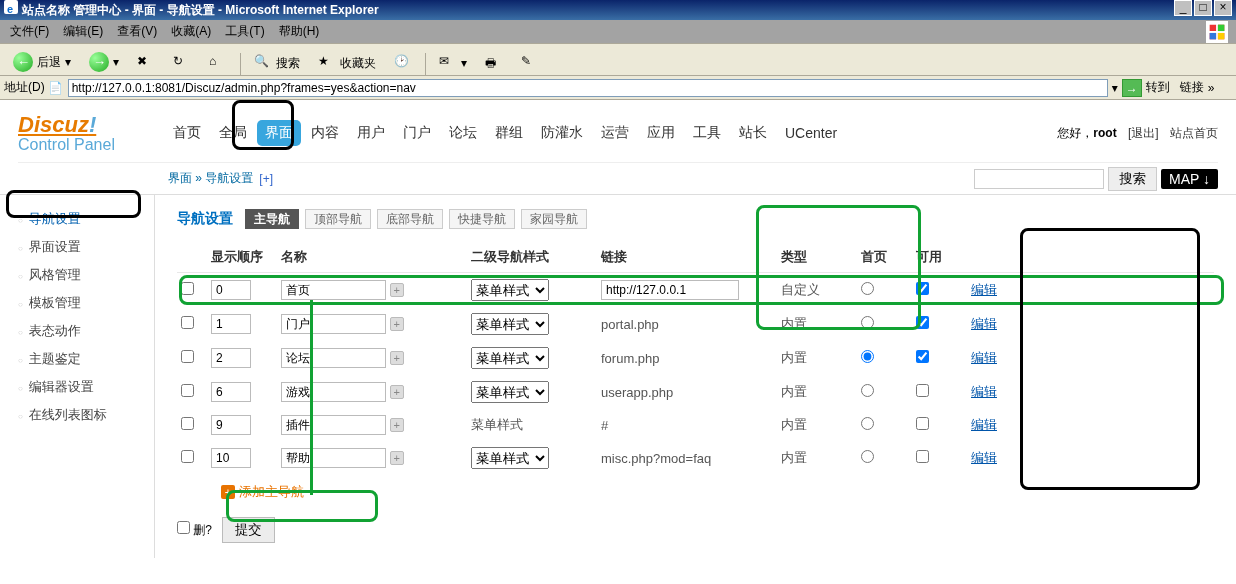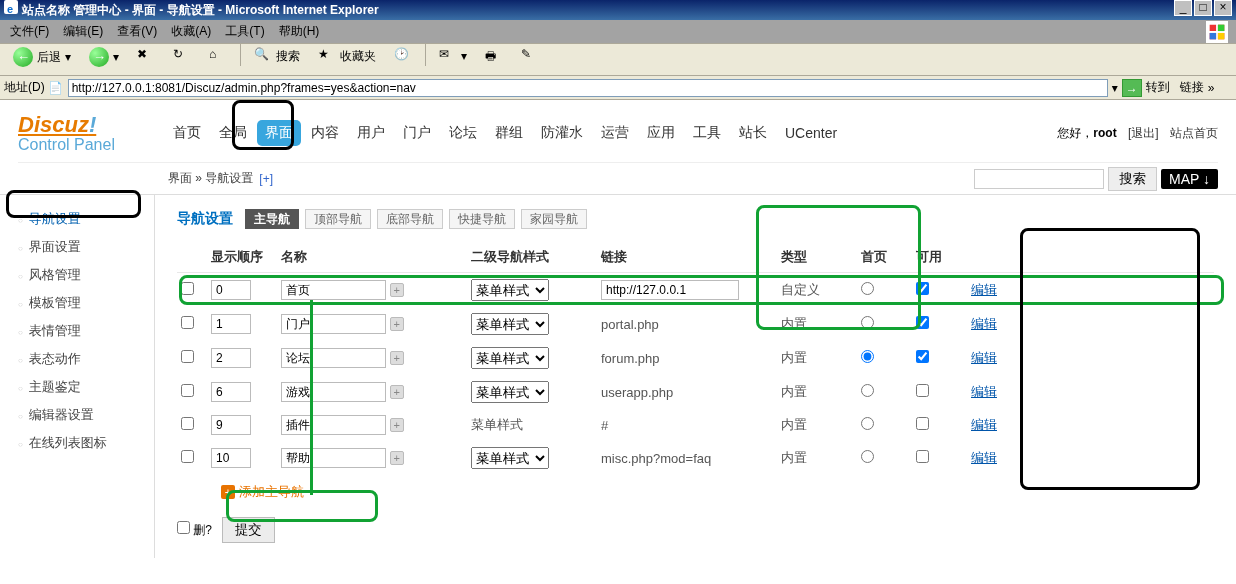--- a/index.html
+++ b/index.html
@@ -7,42 +7,42 @@
 .titlebar { background: linear-gradient(#0a246a, #3a6ea5); color: #fff; height: 20px; line-height: 20px; padding: 0 4px; display: flex; }
 .titlebar .ie-icon { width: 14px; height: 14px; background: #fff; border-radius: 2px; margin-right: 4px; display:inline-block; position:relative;}
 .titlebar .ie-icon::after{content:"e"; color:#0a6cce; font-weight:bold; font-size:11px; position:absolute; left:3px; top:-1px;}
 .titlebar-text { font-weight: bold; flex:1; }
 .titlebar-btns { display:flex; gap:2px;}
 .titlebar-btns div { width:18px; height:16px; background:#c0c0c0; border:1px solid #fff; text-align:center; line-height:12px; color:#000;}
 .menubar { background: #a3a3a3; height: 24px; display: flex; align-items: center; padding: 0 4px; gap: 2px; border-bottom:1px solid #aca899;}
 .menubar .menu-item { padding: 2px 6px; cursor: default; }
 .menubar .ie-logo { margin-left:auto; width:30px; height:22px; display:flex; align-items:center; justify-content:center;}
 .menubar .ie-logo svg{width:22px;height:22px;}
-.toolbar { background: #ece9d8; height: 32px; display: flex; align-items: flex-start; padding: 0 6px; gap: 4px; border-bottom:1px solid #aca899;}
+.toolbar { background: #ece9d8; height: 32px; display: flex; align-items: flex-end; padding: 0 6px; gap: 4px; border-bottom:1px solid #aca899;}
 .tb-btn { display:flex; align-items:center; gap:4px; padding:2px 6px; border:1px solid transparent; border-radius:3px;}
 .tb-sep{width:1px; height:22px; background:#aca899; margin:0 2px;}
 .tb-icon-green{ width:20px;height:20px;border-radius:50%;background:radial-gradient(circle at 30% 30%, #9f9, #2a2);display:inline-block;position:relative;}
 .tb-icon-green.back::after{content:"←";color:#fff;position:absolute;left:4px;top:1px;font-size:13px;}
 .tb-icon-green.fwd::after{content:"→";color:#fff;position:absolute;left:4px;top:1px;font-size:13px;}
 .tb-icon-gray{ width:18px;height:18px;display:inline-block;}
 .addrbar { background: #ece9d8; height: 24px; display: flex; align-items: center; padding: 0 4px; gap:4px; border-bottom:1px solid #aca899;}
 .addrbar input { flex: 0 0 1040px; height: 18px; border: 1px solid #7f9db9; padding: 0 3px; font-size:12px;}
 .go-btn { width:20px;height:18px;background:#5b5;border:1px solid #393;color:#fff; text-align:center; line-height:16px;}
 .header-area { border-bottom:1px solid #ddd; padding: 8px 18px 0; }
 .logo-row { display:flex; align-items:center; height:50px;}
 .logo { color:#e77b00; font-size:22px; font-weight:bold; font-style:italic;text-decoration:underline;}
 .logo .exc{color:#5aa9d8;}
 .logo-sub{color:#5aa9d8; font-size:16px; margin-top:-2px;}
 .main-nav { display:flex; align-items:center; gap:2px; margin-left:50px;}
 .main-nav a { color:#333; text-decoration:none; padding:4px 8px; font-size:14px; }
 .main-nav a.active { background:#38a6de; color:#fff; border-radius:5px;}
 .user-info{ margin-left:auto; font-size:12px;}
 .user-info a{color:#333; text-decoration:none; margin-left:8px;}
 .breadcrumb-row{ display:flex; align-items:center; height:32px; border-top:1px solid #eee; margin-top:4px; padding-left:150px;}
-.breadcrumb-row .bc{ color:#404040;}
+.breadcrumb-row .bc{ color:#0369a1;}
 .breadcrumb-row .plus{color:#36c; margin-left:6px;}
 .search-area{margin-left:auto; display:flex; align-items:center; gap:4px;}
 .search-area input{width:130px; height:20px; border:1px solid #ccc;}
 .search-btn{padding:2px 10px; background:#eee; border:1px solid #ccc;}
 .map-btn{background:#000000;color:#fff;padding:2px 8px; border-radius:2px; font-size:14px;}
 .body-area{display:flex; flex:1;}
 .sidebar{width:155px; border-right:1px solid #ddd; padding:10px 0;}
 .sidebar a{display:block; padding:5px 18px; color:#444; text-decoration:none; font-size:13px; position:relative;}
 .sidebar a::before{content:"○"; color:#ccc; font-size:8px; margin-right:6px;}
 .sidebar a.active{color:#0060b0;}
@@ -193,21 +193,20 @@
         <span class="map-btn">MAP ↓</span>
       </div>
     </div>
   </div>
   <div class="body-area">
     <div class="sidebar" id="sidebar">
         <a class="active">导航设置</a>
         <a>界面设置</a>
         <a>风格管理</a>
         <a>模板管理</a>
-        <a>表情管理</a>
         <a>表态动作</a>
         <a>主题鉴定</a>
         <a>编辑器设置</a>
         <a>在线列表图标</a>
       </div>
     <div class="main">
       <div class="title-row">
         <span class="title">导航设置</span>
         <span id="tabs-holder"><span class="tab-pill active" style="margin-right: 6px;">主导航</span><span class="tab-pill" style="margin-right: 6px;">顶部导航</span><span class="tab-pill" style="margin-right: 6px;">底部导航</span><span class="tab-pill" style="margin-right: 6px;">快捷导航</span><span class="tab-pill" style="margin-right: 0;">家园导航</span></span>
       </div>

